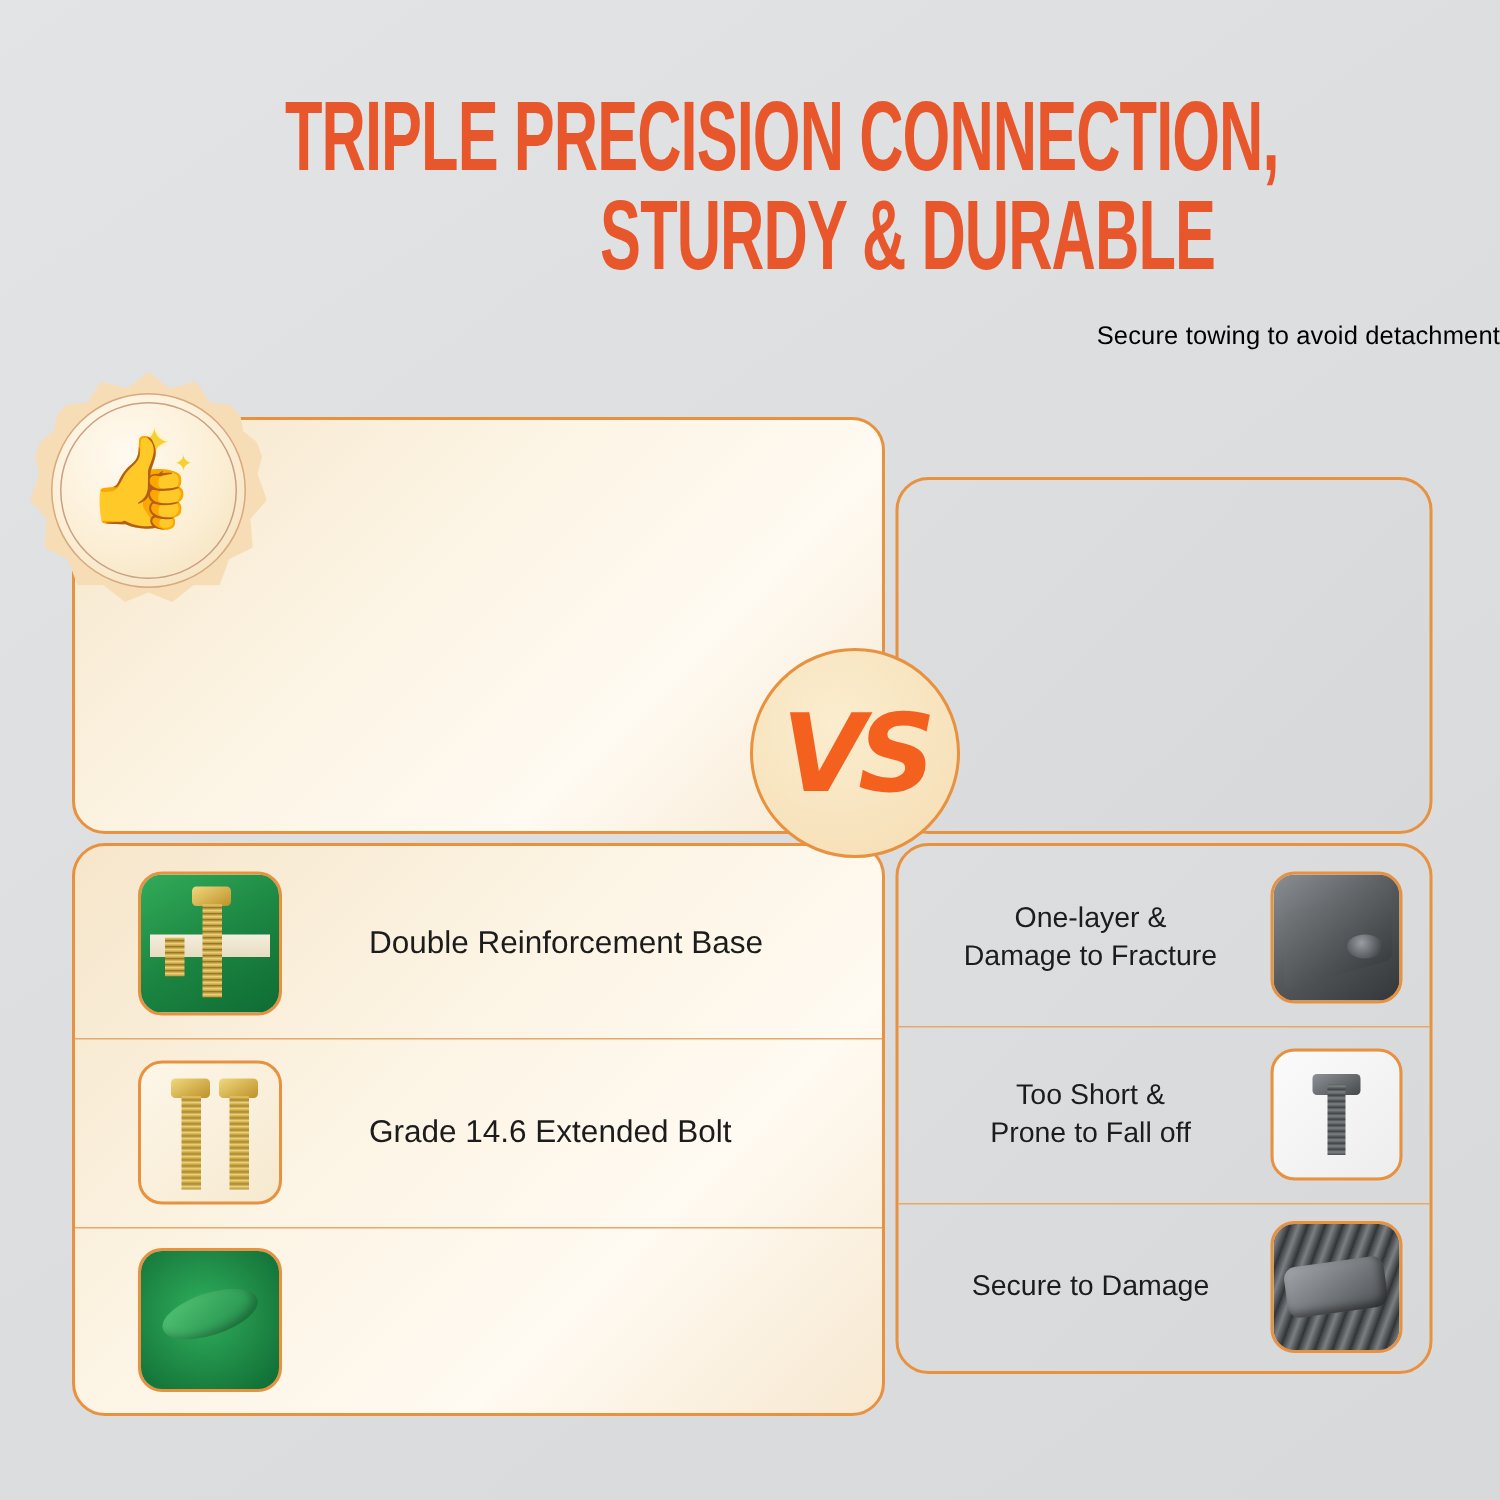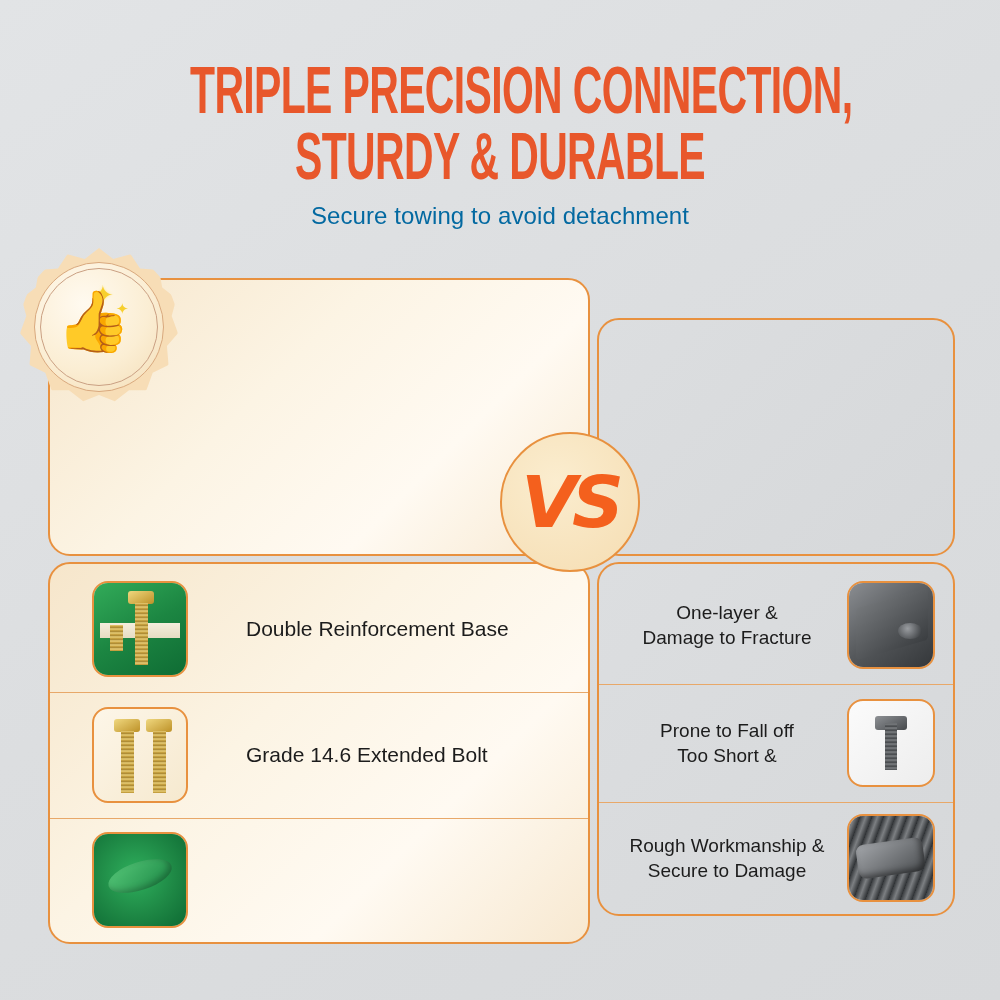--- a/index.html
+++ b/index.html
@@ -4,31 +4,31 @@
 <style>
   * { margin:0; padding:0; box-sizing:border-box; }
   html,body { width:1000px; height:1000px; }
   body {
     font-family:"Liberation Sans", sans-serif;
     background:linear-gradient(145deg,#e2e4e6 0%,#dcdee0 45%,#d7d9db 100%);
     position:relative; overflow:hidden;
   }
 
   
-  #header { position:absolute; left:0; top:58px; width:1000px; text-align:center; }
+  #header { position:absolute; left:0; top:58px; width:1000px; text-align:right; }
   .title-line {
     color:#e8572b; font-weight:bold; line-height:0.97;
     font-family:"Liberation Sans Narrow","Liberation Sans",sans-serif;
     transform:scaleX(0.62); transform-origin:center center;
     letter-spacing:-1px; white-space:nowrap;
   }
   #title1 { font-size:66px; }
   #title2 { font-size:66px; margin-top:2px; }
   #subtitle {
-    margin-top:14px; color:#0369a1; font-size:24px; letter-spacing:0.1px;
+    margin-top:26px; color:#000000; font-size:17px; letter-spacing:0.1px;
   }
 
   
   .panel { position:absolute; border:2px solid #e8913f; border-radius:22px; }
   .cream { background:linear-gradient(135deg,#f6e6cb 0%,#fcf4e4 40%,#fffaf2 70%,#f7e8d0 100%); }
   .grey  { background:linear-gradient(135deg,#dcdee0 0%,#d6d8da 100%); }
 
   #hero-left  { left:48px;  top:278px; width:542px; height:278px; }
   #hero-right { left:597px; top:318px; width:358px; height:238px; }
   #feat-left  { left:48px;  top:562px; width:542px; height:382px; }
@@ -286,34 +286,33 @@
       <div class="t-grey"></div>
       <div class="t-grey-plate"></div>
       <div class="t-grey-hole"></div>
     </div>
   </div>
 
   <div class="divider-right" style="top:120px;"></div>
 
   <div class="row-right rr2">
     <div class="bad-text">
+      <div>Too Short &amp;</div>
       <div>Prone to Fall off</div>
-      <div>Too Short &amp;</div>
     </div>
     <div class="thumbimg-r" style="background:linear-gradient(135deg,#fbfbfb,#ededed);">
       <div class="t-shortbolt-head"></div>
       <div class="t-shortbolt-shaft"></div>
     </div>
   </div>
 
   <div class="divider-right" style="top:238px;"></div>
 
   <div class="row-right rr3">
     <div class="bad-text">
-      <div>Rough Workmanship &amp;</div>
       <div>Secure to Damage</div>
     </div>
     <div class="thumbimg-r">
       <div class="t-rough"></div>
       <div class="t-rough2"></div>
     </div>
   </div>
 </div>
 
 </body></html>

